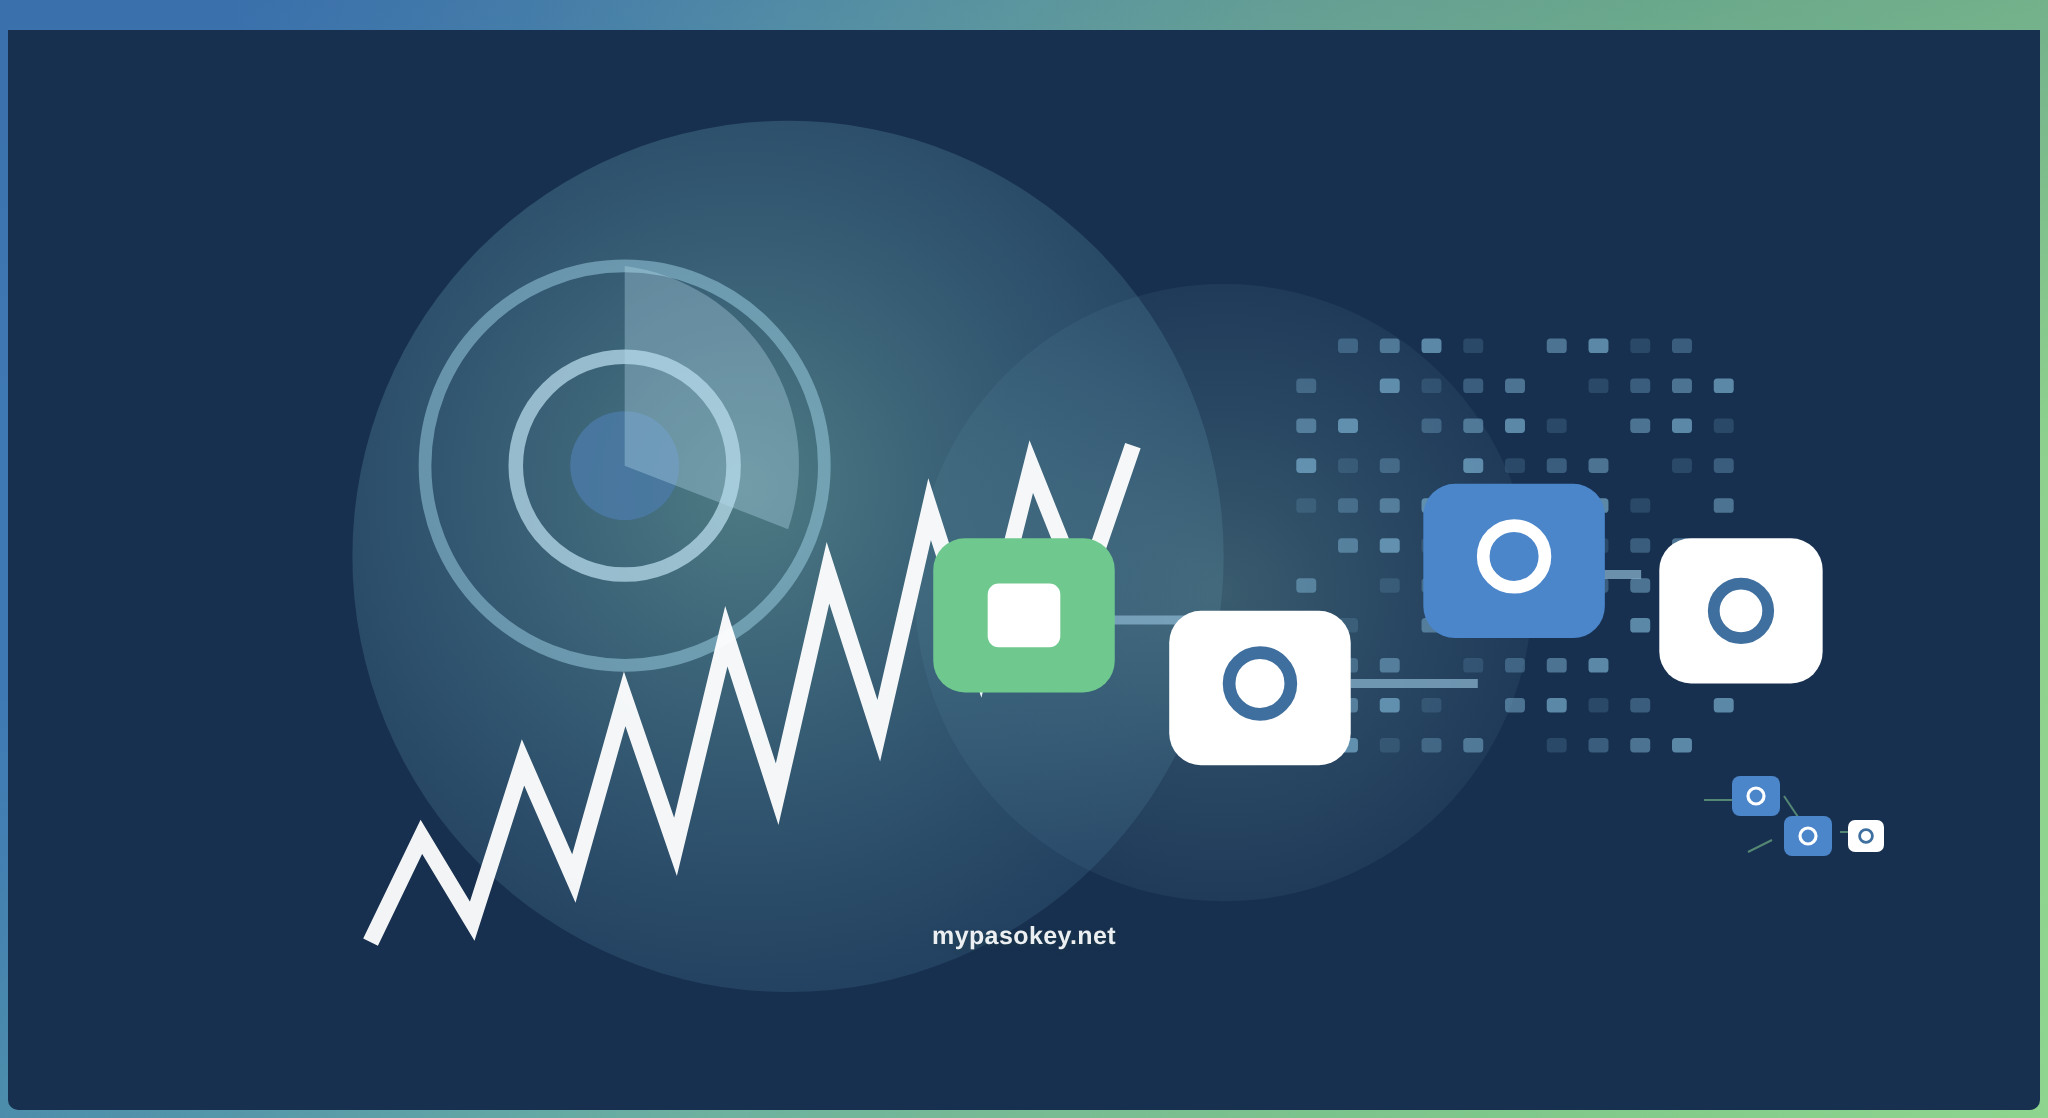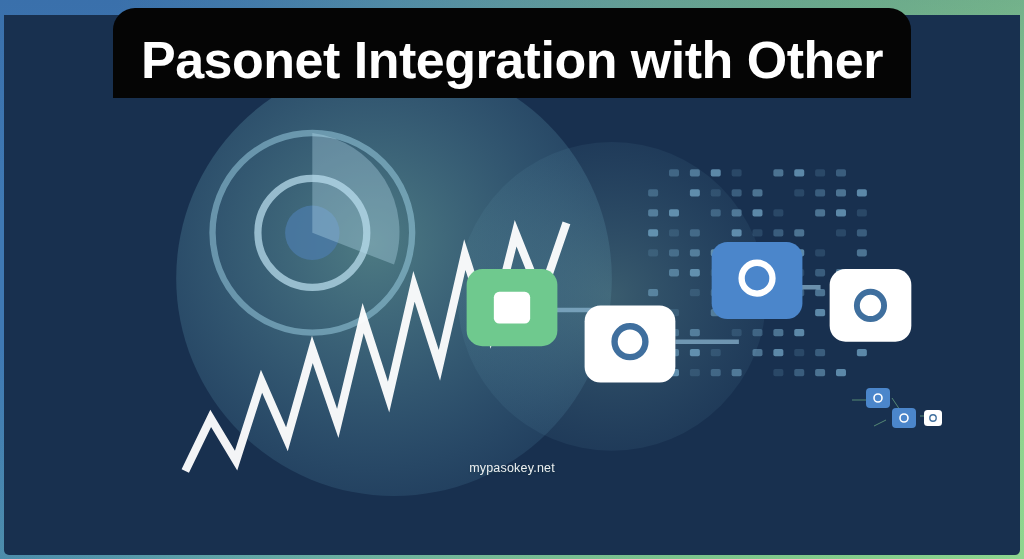--- a/index.html
+++ b/index.html
@@ -89,21 +89,21 @@
   .cn-outer{position:absolute;inset:0;border-radius:50%;border:2px solid rgba(255,255,255,.62);}
   .cn-inner{position:absolute;inset:11px;border-radius:50%;
     background:radial-gradient(circle at 42% 36%,#ffffff 0%,#f3f8f8 55%,#e7f1ee 100%);
     box-shadow:0 4px 16px rgba(20,60,70,.16);}
 
   
   #hex-node{position:absolute;left:459px;top:227px;width:105px;height:108px;}
 
   
   .watermark{position:absolute;left:0;top:461px;width:1024px;text-align:center;
-    font-size:12.5px;font-weight:normal;color:rgba(255,255,255,.92);
+    font-size:12.5px;font-weight:bold;color:rgba(255,255,255,.92);
     letter-spacing:.2px;text-shadow:0 1px 2px rgba(30,70,60,.35);z-index:35;}
 
   .tiles{position:absolute;left:848px;top:380px;width:96px;height:58px;}
 </style>
 </head>
 <body>
 
 <div id="stage">
 
   <div class="bg-base"></div>
@@ -648,18 +648,17 @@
       <rect x="44" y="28" width="24" height="20" rx="4" fill="#4b86cb"></rect>
       <circle cx="56" cy="38" r="4" fill="none" stroke="#ffffff" stroke-width="1.6"></circle>
     </g>
     <g>
       <rect x="76" y="30" width="18" height="16" rx="3.5" fill="#ffffff"></rect>
       <circle cx="85" cy="38" r="3.2" fill="none" stroke="#3f6f9e" stroke-width="1.4"></circle>
     </g>
   </svg>
 
   <div class="title-wrap">
-    <div class="title-line l1">Pasonet Integration with Other</div>
   </div>
 
   <div class="watermark">mypasokey.net</div>
 
 </div>
 
 </body></html>

